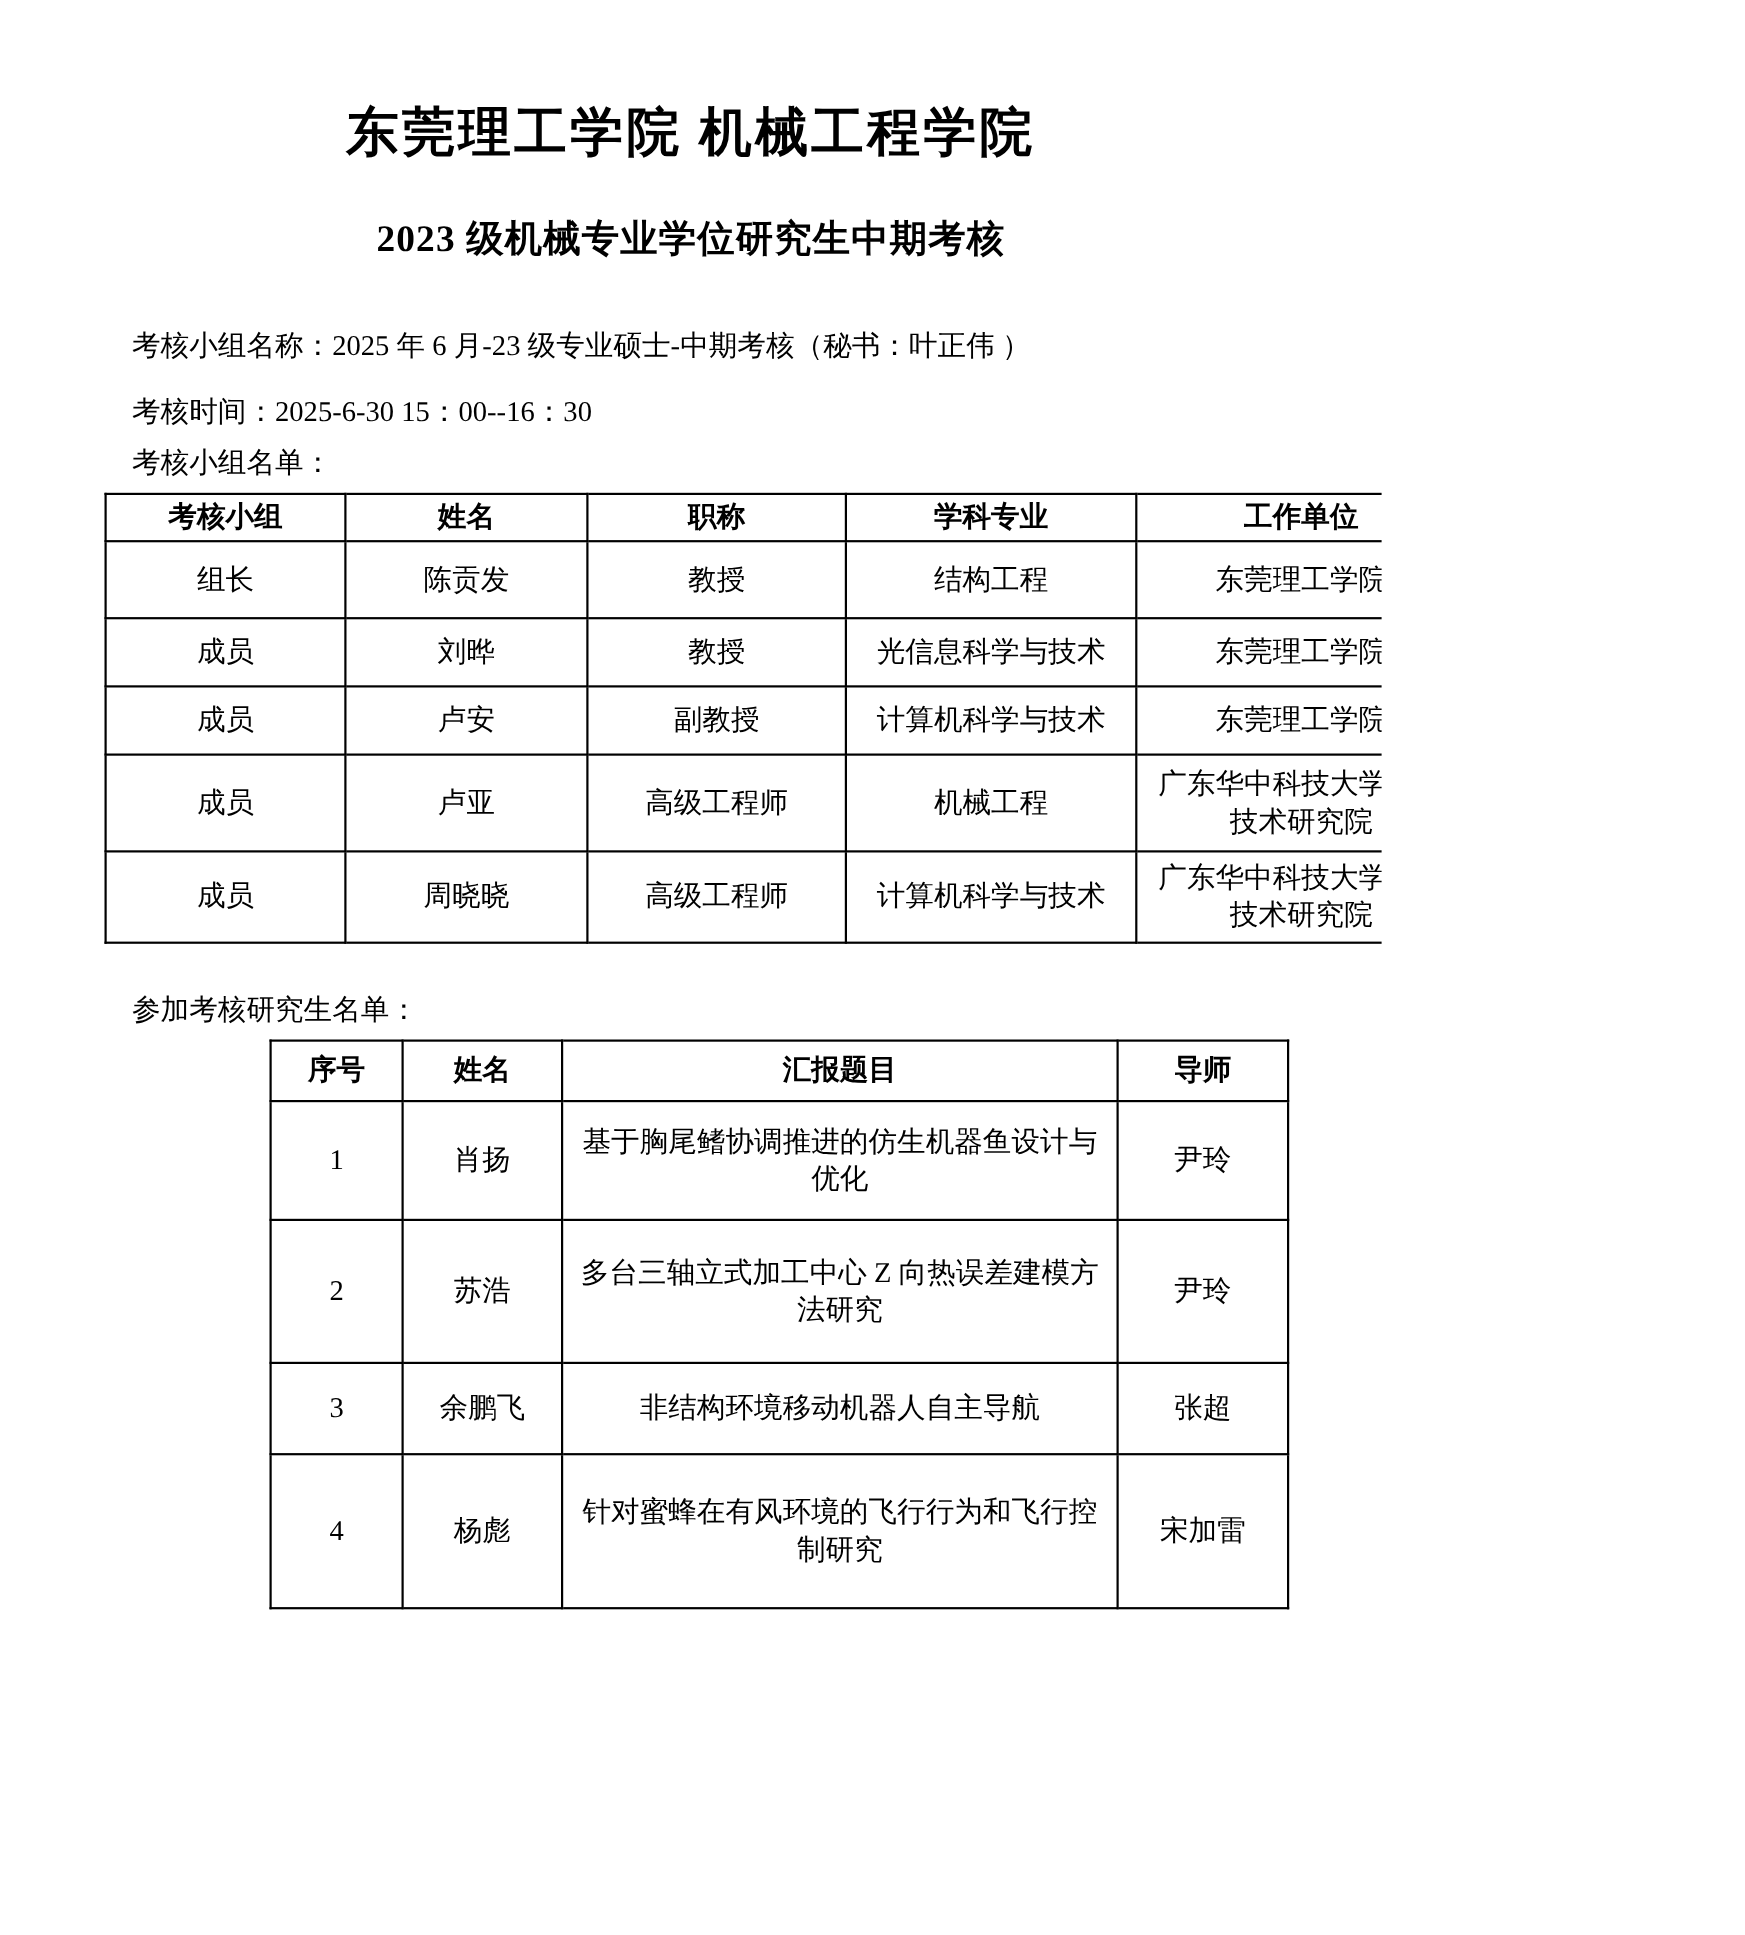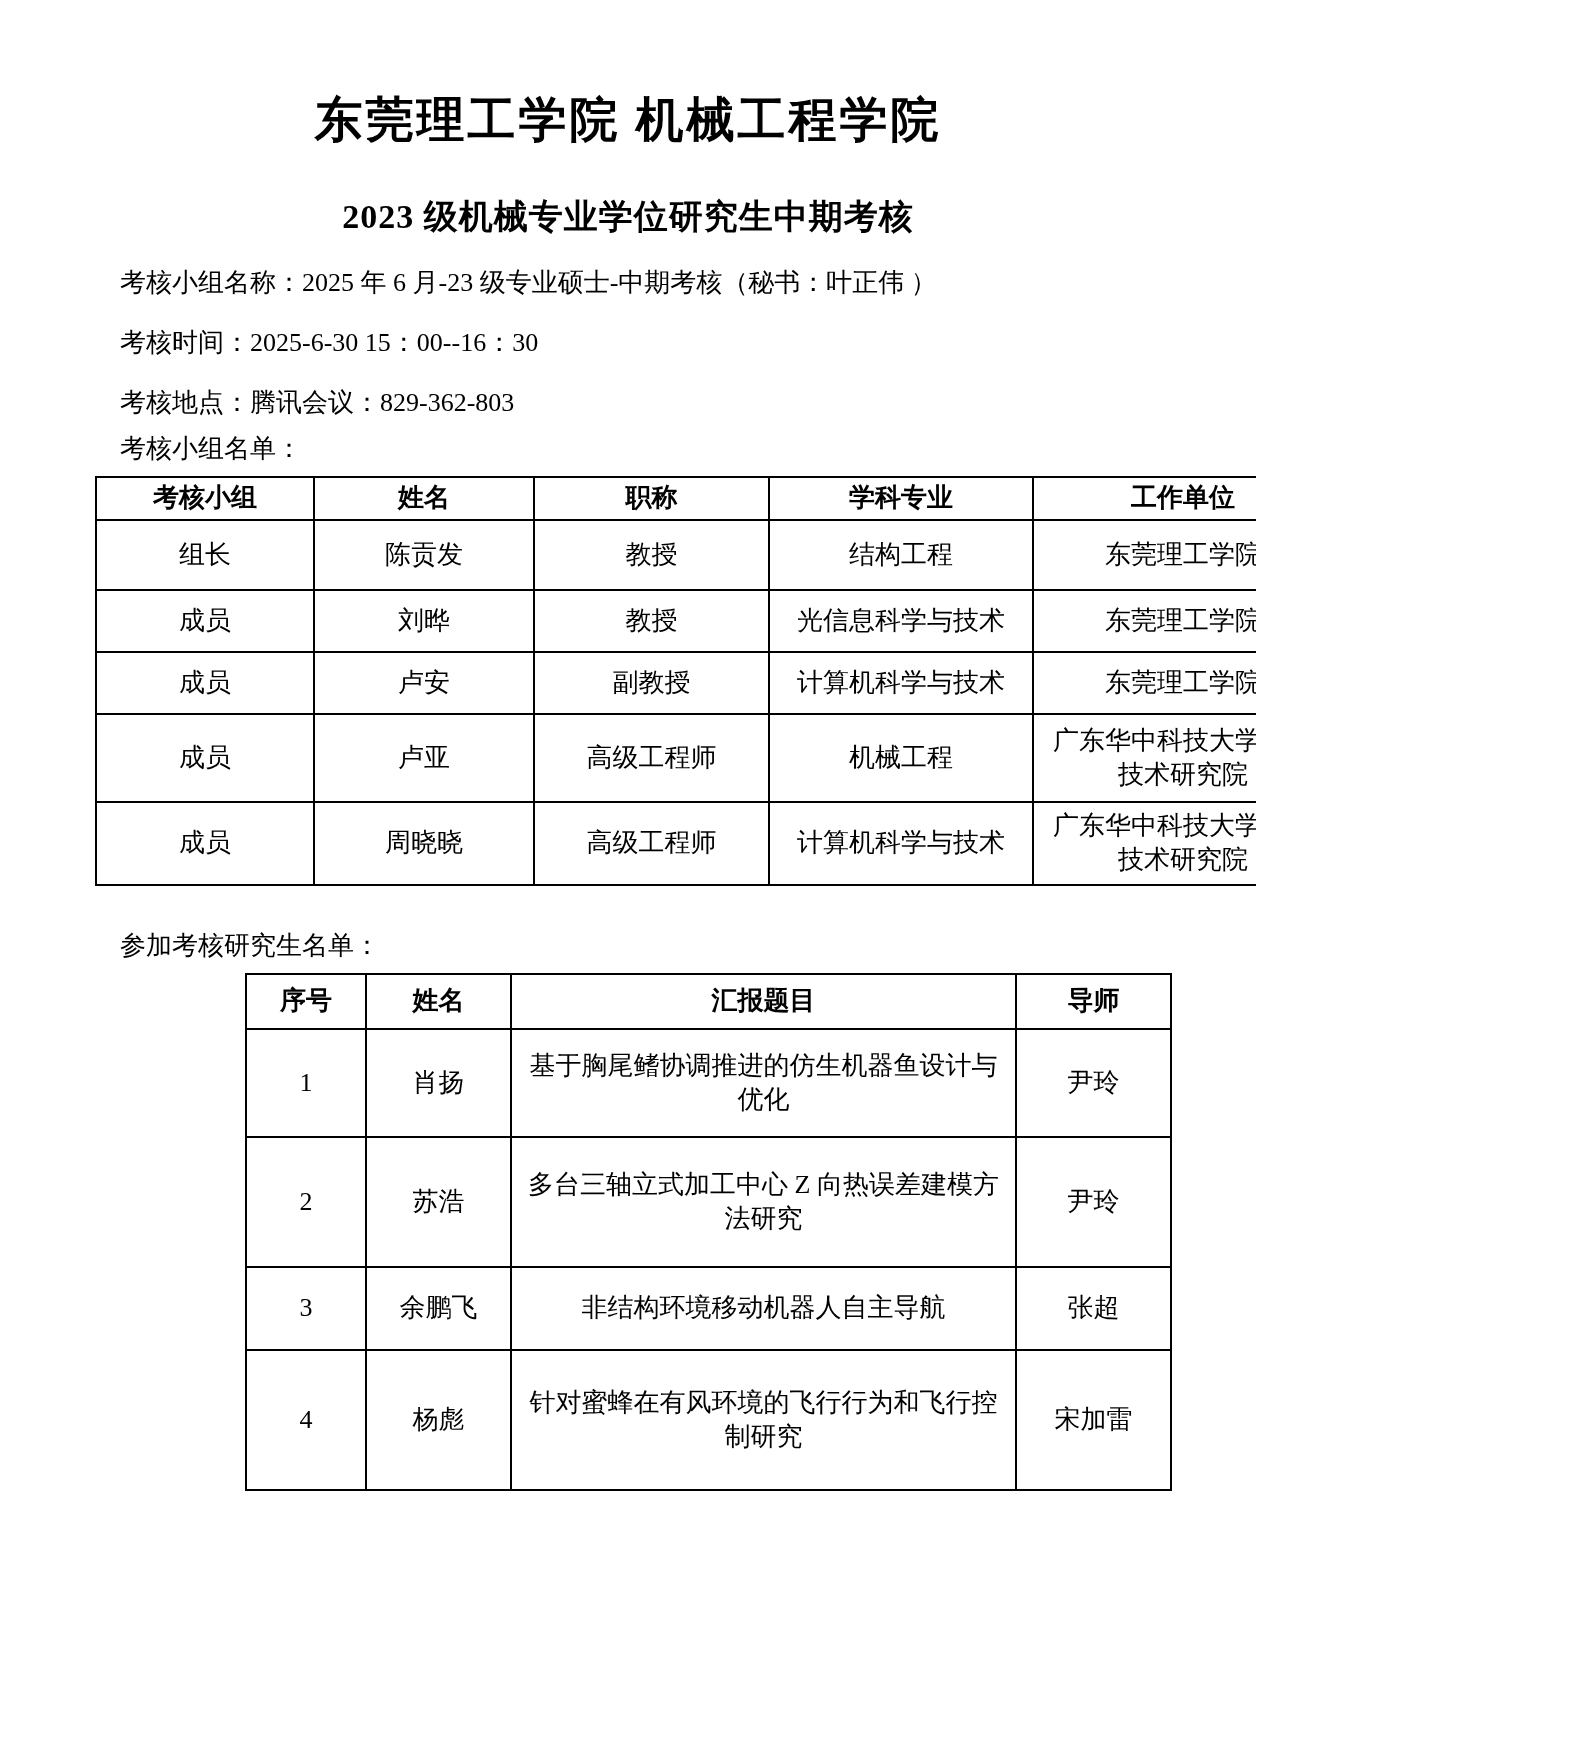--- a/index.html
+++ b/index.html
@@ -21,21 +21,21 @@
     letter-spacing: 3px;
   }
   .subtitle {
     margin-top: 42px;
     text-align: center;
     font-size: 34px;
     font-weight: bold;
     letter-spacing: 1px;
   }
   .info-block {
-    margin: 28px 0 0 120px;
+    margin: 60px 0 0 120px;
     font-size: 26px;
   }
   .info-line { margin-bottom: 30px; line-height: 1.15; }
   .info-line.tight { margin-bottom: 0; margin-top: -14px; }
   table {
     border-collapse: collapse;
     table-layout: fixed;
     font-size: 26px;
     text-align: center;
   }
@@ -77,21 +77,20 @@
 <body>
 
 <div class="page">
 
   <div class="title">东莞理工学院 机械工程学院</div>
   <div class="subtitle">2023 级机械专业学位研究生中期考核</div>
 
   <div class="info-block">
     <p class="info-line">考核小组名称：2025 年 6 月-23 级专业硕士-中期考核（秘书：叶正伟 ）</p>
     <p class="info-line">考核时间：2025-6-30 15：00--16：30</p>
-    <p class="info-line">考核地点：腾讯会议：829-362-803</p>
     <p class="info-line tight">考核小组名单：</p>
   </div>
 
   <table class="committee-table">
     <colgroup>
       <col style="width:218px">
       <col style="width:220px">
       <col style="width:235px">
       <col style="width:264px">
       <col style="width:300px">

